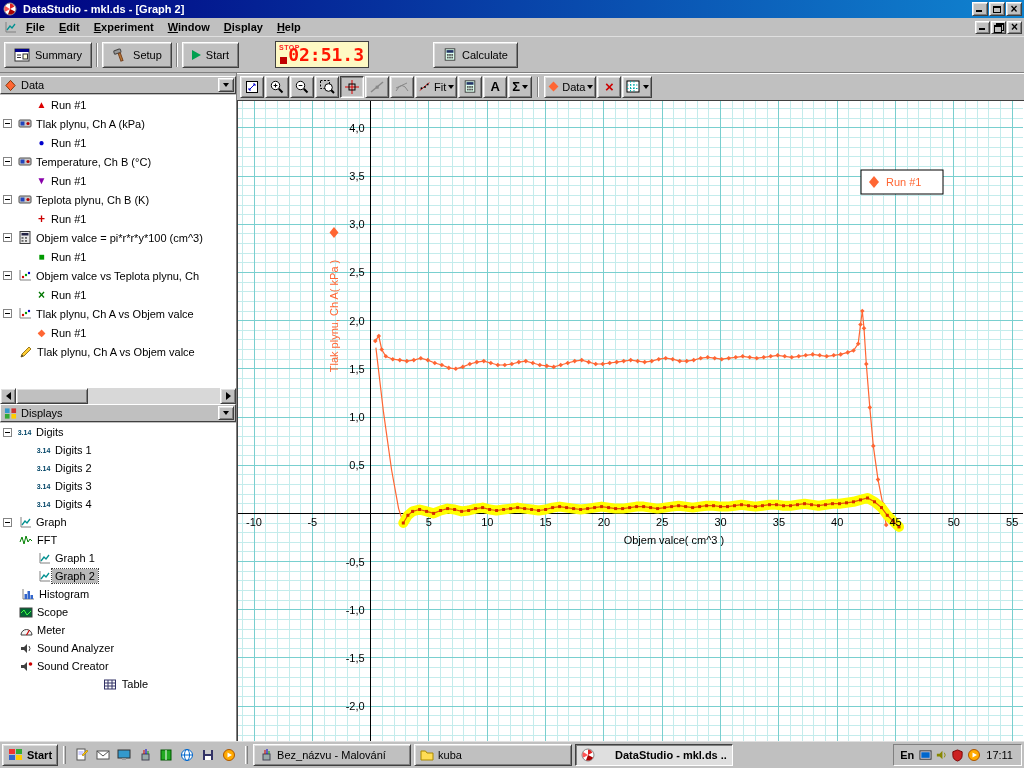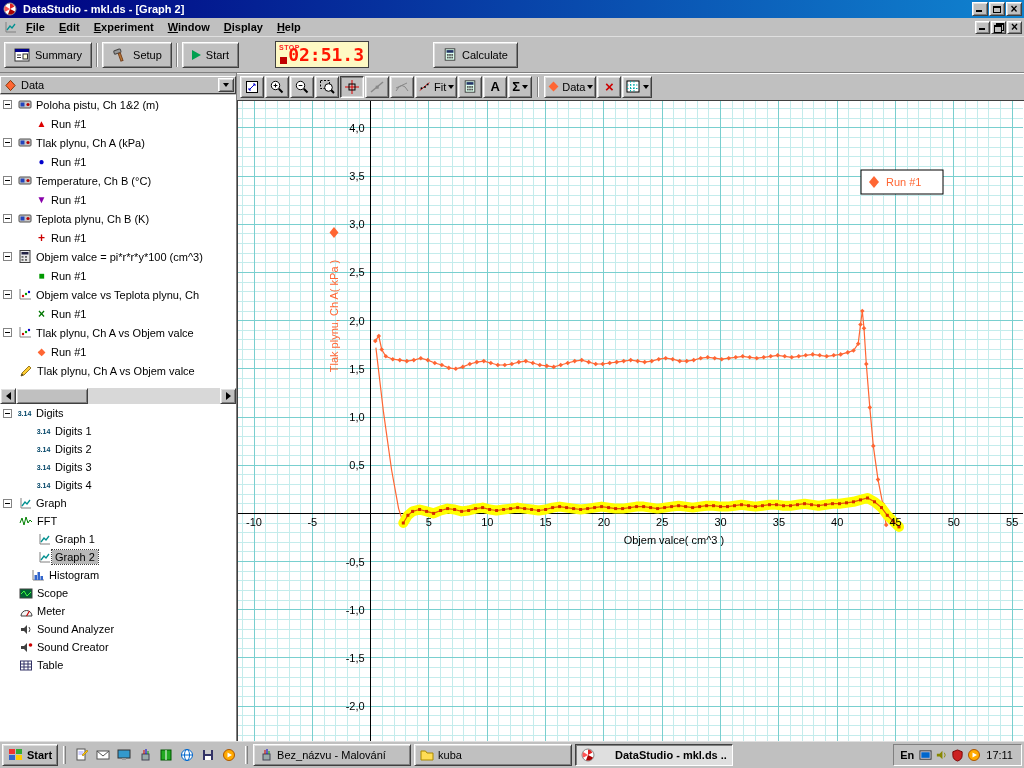--- a/index.html
+++ b/index.html
@@ -194,31 +194,20 @@
             <svg viewBox="0 0 14 13" width="13" height="13">
               <path d="M7 1 L12 6.5 L7 12 L2 6.5 Z" fill="#ff6633" stroke="#803000"></path>
             </svg>
           </span>
         <span class="ph-title">Data</span>
         <span class="ph-drop btn">
             <span class="arrow-down"></span>
           </span>
       </div>
       <div class="tree" id="data-tree">
-          <div class="tree-row" style="padding-left: 2px;">
-            <span class="expand-box"></span>
-            <span class="tree-icon">
-              <svg viewBox="0 0 14 13" width="14" height="13">
-                <rect x="1" y="3" width="12" height="7" rx="1" fill="#c8c8c8" stroke="#505050"></rect>
-                <rect x="2.5" y="4.5" width="4" height="4" fill="#2244bb"></rect>
-                <circle cx="10" cy="6.5" r="1.6" fill="#b00"></circle>
-              </svg>
-            </span>
-            <span class="tree-label">Poloha pistu, Ch 1&amp;2 (m)</span>
-          </div>
           <div class="tree-row" style="padding-left: 20px;">
             <span class="expand-spacer"></span>
             <span class="run-marker" style="color:#dd0000">▲</span>
             <span class="tree-label">Run #1</span>
           </div>
           <div class="tree-row" style="padding-left: 2px;">
             <span class="expand-box"></span>
             <span class="tree-icon">
               <svg viewBox="0 0 14 13" width="14" height="13">
                 <rect x="1" y="3" width="12" height="7" rx="1" fill="#c8c8c8" stroke="#505050"></rect>
@@ -334,20 +323,34 @@
       <div class="hscroll">
         <span class="scroll-btn btn">
             <span class="arrow-left"></span>
           </span>
         <span class="scroll-thumb btn"></span>
         <span class="scroll-track"></span>
         <span class="scroll-btn btn">
             <span class="arrow-right"></span>
           </span>
       </div>
+      <div class="panel-header">
+        <span class="gicon">
+            <svg viewBox="0 0 14 13" width="13" height="13">
+              <rect x="1" y="1" width="5" height="5" fill="#39c"></rect>
+              <rect x="8" y="1" width="5" height="5" fill="#c33"></rect>
+              <rect x="1" y="7" width="5" height="5" fill="#3a3"></rect>
+              <rect x="8" y="7" width="5" height="5" fill="#fc0"></rect>
+            </svg>
+          </span>
+        <span class="ph-title">Displays</span>
+        <span class="ph-drop btn">
+            <span class="arrow-down"></span>
+          </span>
+      </div>
       <div class="tree" id="displays-tree">
           <div class="tree-row" style="padding-left: 2px;">
             <span class="expand-box"></span>
             <span class="tree-icon">
               <span class="digits-txt">3.14</span>
             </span>
             <span class="tree-label">Digits</span>
           </div>
           <div class="tree-row" style="padding-left: 20px;">
             <span class="expand-spacer"></span>
@@ -412,21 +415,21 @@
             <span class="expand-spacer"></span>
             <span class="tree-icon">
               <svg viewBox="0 0 14 13" width="14" height="13">
                 <line x1="3" y1="1" x2="3" y2="11" stroke="#808080"></line>
                 <line x1="3" y1="11" x2="13" y2="11" stroke="#808080"></line>
                 <polyline points="4,9 7,5 9,7 12,3" fill="none" stroke="#009090" stroke-width="1.3"></polyline>
               </svg>
             </span>
             <span class="tree-label selected">Graph 2</span>
           </div>
-          <div class="tree-row" style="padding-left: 14px;">
+          <div class="tree-row" style="padding-left: 4px;">
             <span class="expand-spacer"></span>
             <span class="tree-icon">
               <svg viewBox="0 0 14 13" width="14" height="13">
                 <line x1="2" y1="1" x2="2" y2="11" stroke="#808080"></line>
                 <line x1="2" y1="11" x2="13" y2="11" stroke="#808080"></line>
                 <rect x="3.5" y="6" width="2.5" height="5" fill="#3366cc"></rect>
                 <rect x="6.5" y="3" width="2.5" height="8" fill="#3366cc"></rect>
                 <rect x="9.5" y="7" width="2.5" height="4" fill="#3366cc"></rect>
               </svg>
             </span>
@@ -465,21 +468,21 @@
           <div class="tree-row" style="padding-left: 2px;">
             <span class="expand-spacer"></span>
             <span class="tree-icon">
               <svg viewBox="0 0 14 13" width="14" height="13">
                 <polygon points="2,5 5,5 8,2 8,11 5,8 2,8" fill="#404040"></polygon>
                 <circle cx="11.5" cy="4" r="1.8" fill="#c00"></circle>
               </svg>
             </span>
             <span class="tree-label">Sound Creator</span>
           </div>
-          <div class="tree-row" style="padding-left: 2px;">
+          <div class="tree-row" style="padding-left: 2px; justify-content: center;">
             <span class="expand-spacer"></span>
             <span class="tree-icon">
               <svg viewBox="0 0 14 13" width="14" height="13">
                 <rect x="1.5" y="2" width="11" height="9" fill="#fff" stroke="#336"></rect>
                 <line x1="1.5" y1="5" x2="12.5" y2="5" stroke="#336"></line>
                 <line x1="1.5" y1="8" x2="12.5" y2="8" stroke="#336"></line>
                 <line x1="5" y1="2" x2="5" y2="11" stroke="#336"></line>
                 <line x1="9" y1="2" x2="9" y2="11" stroke="#336"></line>
               </svg>
             </span>

